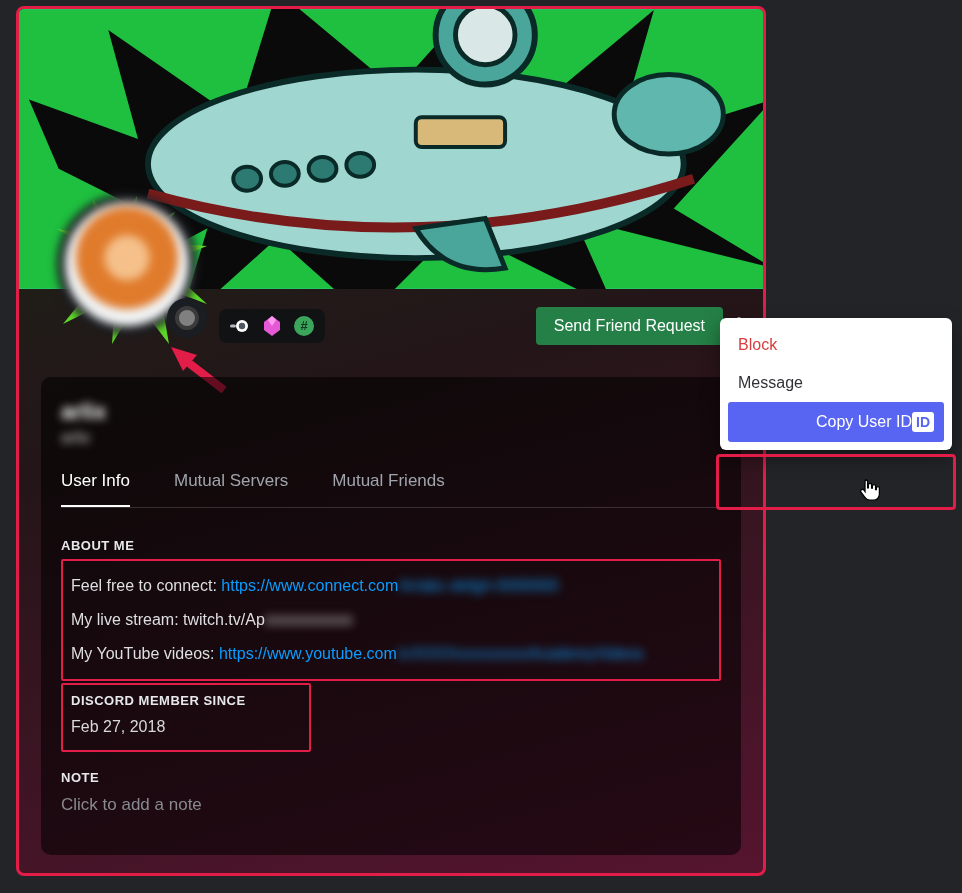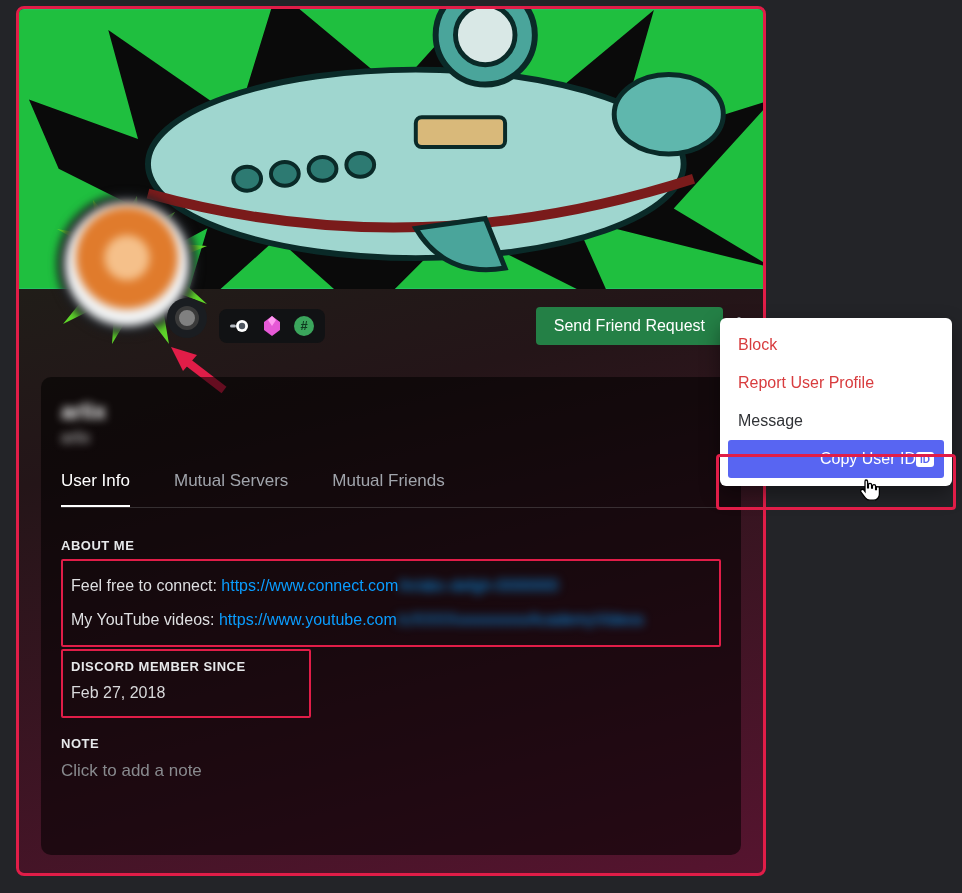--- a/index.html
+++ b/index.html
@@ -175,21 +175,21 @@
   }
   .ctx-item.danger{ color:#d83c3e; }
   .ctx-item.copyid{
     background:#5865f2;
     color:#fff;
     display:flex; align-items:center; justify-content:flex-end;
     position:relative;
   }
   .id-badge{
     background:#fff; color:#5865f2; font-weight:800;
-    font-size:10px; padding:2px 4px; border-radius:3px;
+    font-size:14px; padding:2px 4px; border-radius:3px;
   }
   .ctx-outline{
     position:absolute;
     left:716px; top:454px;
     width:240px; height:56px;
     border:3px solid #e11d48;
     border-radius:4px;
     z-index:55;
     pointer-events:none;
   }
@@ -277,37 +277,39 @@
       <div class="tab">Mutual Servers</div>
       <div class="tab">Mutual Friends</div>
     </div>
 
     <div class="section-title" style="margin-top:30px">ABOUT ME</div>
     <div class="about-box">
       <div class="about-line">
         <span>Feel free to connect: </span><a><span>https://www.connect.com</span><span class="redact">/in/abc-defgh-0000000</span></a>
       </div>
       <div class="about-line">
+        <span>My live stream: twitch.tv/Ap</span><span class="redact">xxxxxxxxxxx</span>
+      </div>
+      <div class="about-line">
         <span>My YouTube videos: </span><a><span>https://www.youtube.com</span><span class="redact">/c/XXXXxxxxxxxxxAcademyVideos</span></a>
       </div>
     </div>
 
     <div class="member-since-box">
       <div class="section-title" style="margin-top:0">DISCORD MEMBER SINCE</div>
       <div class="member-date">Feb 27, 2018</div>
     </div>
 
     <div class="section-title note-title">NOTE</div>
     <div class="note-placeholder">Click to add a note</div>
   </div>
 </div>
 
 <div class="ctx-menu">
   <div class="ctx-item danger">Block</div>
-  <div class="ctx-item danger">Report User Profile</div>
   <div class="ctx-item">Message</div>
   <div class="ctx-item copyid">
     <span>Copy User ID</span>
     <span class="id-badge">ID</span>
   </div>
 </div>
 <div class="ctx-outline"></div>
 
 <svg class="cursor-hand" width="22" height="24" viewBox="0 0 22 24">
   <path d="M8 2c1 0 1.6.8 1.6 1.8v6h.8V7c0-1 .7-1.7 1.6-1.7s1.6.7 1.6 1.7v3h.8V8.3c0-1 .7-1.7 1.6-1.7s1.6.7 1.6 1.7v3.2h.8v-1.3c0-1 .7-1.6 1.5-1.6s1.5.7 1.5 1.6v6c0 3.3-2.6 6-6 6h-3.5c-2 0-3.5-.9-4.6-2.4L3 14.2c-.6-.9-.4-2 .5-2.6.8-.5 1.9-.3 2.5.5l1 1.4V3.8C7 2.8 7.7 2 8 2z" fill="#fff" stroke="#000" stroke-width="1.3"></path>

